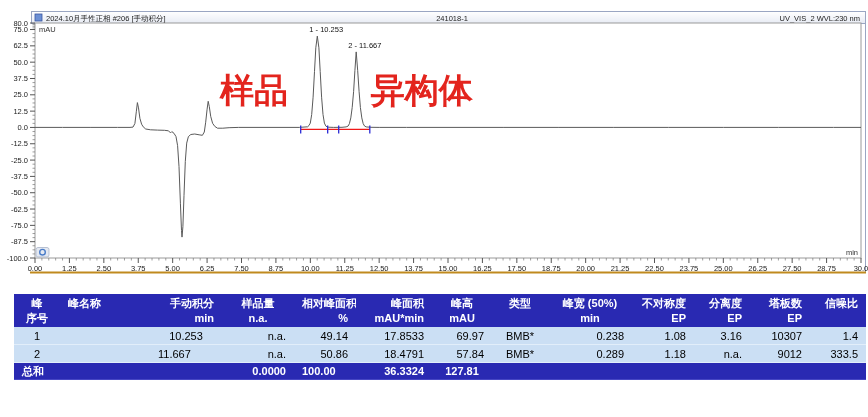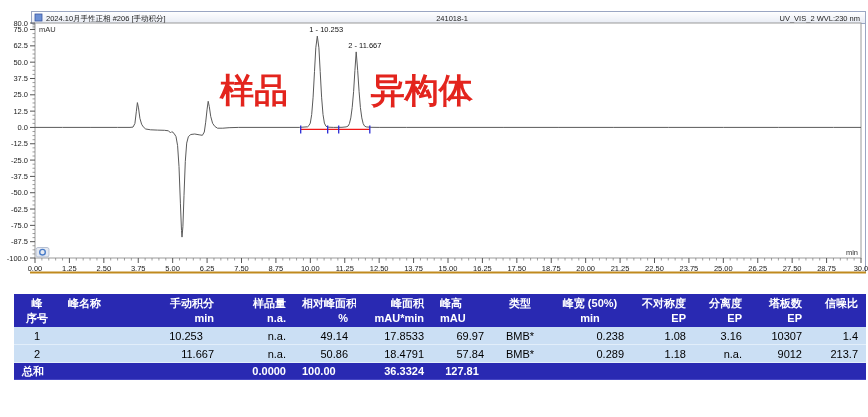--- a/index.html
+++ b/index.html
@@ -338,33 +338,33 @@
             <div>序号</div>
           </th>
           <th style="text-align: left; margin-left: 24px;">
             <div>峰名称</div>
             <div>&nbsp;</div>
           </th>
           <th style="text-align: right;">
             <div>手动积分</div>
             <div>min</div>
           </th>
-          <th style="text-align: right;">
+          <th style="">
             <div>样品量</div>
             <div>n.a.</div>
           </th>
           <th style="text-align: right;">
             <div>相对峰面积</div>
             <div>%</div>
           </th>
           <th style="text-align: right;">
             <div>峰面积</div>
             <div>mAU*min</div>
           </th>
-          <th style="text-align: left;">
+          <th style="text-align: center;">
             <div>峰高</div>
             <div>mAU</div>
           </th>
           <th style="text-align: center;">
             <div>类型</div>
             <div>&nbsp;</div>
           </th>
           <th style="">
             <div>峰宽 (50%)</div>
             <div>min</div>
@@ -399,31 +399,31 @@
           <td style="text-align: center;">BMB*</td>
           <td style="text-align: right;">0.238</td>
           <td style="text-align: right;">1.08</td>
           <td style="text-align: right;">3.16</td>
           <td style="text-align: right;">10307</td>
           <td style="text-align: right;">1.4</td>
         </tr>
         <tr class="data-row">
           <td style="text-align: center;">2</td>
           <td style="text-align: left;"></td>
-          <td style="text-align: right;">11.667</td>
+          <td style="">11.667</td>
           <td style="text-align: right;">n.a.</td>
           <td style="text-align: right;">50.86</td>
           <td style="text-align: right;">18.4791</td>
           <td style="text-align: right;">57.84</td>
           <td style="text-align: center;">BMB*</td>
           <td style="text-align: right;">0.289</td>
           <td style="text-align: right;">1.18</td>
           <td style="text-align: right;">n.a.</td>
           <td style="text-align: right;">9012</td>
-          <td style="text-align: right;">213.7</td>
+          <td style="text-align: right;">333.5</td>
         </tr>
         <tr class="summary-row">
           <td style="text-align: left;">总和</td>
           <td style="text-align: left;"></td>
           <td style="text-align: right;"></td>
           <td style="text-align: right;">0.0000</td>
           <td style="">100.00</td>
           <td style="text-align: right;">36.3324</td>
           <td style="text-align: center;">127.81</td>
           <td style="text-align: center;"></td>

